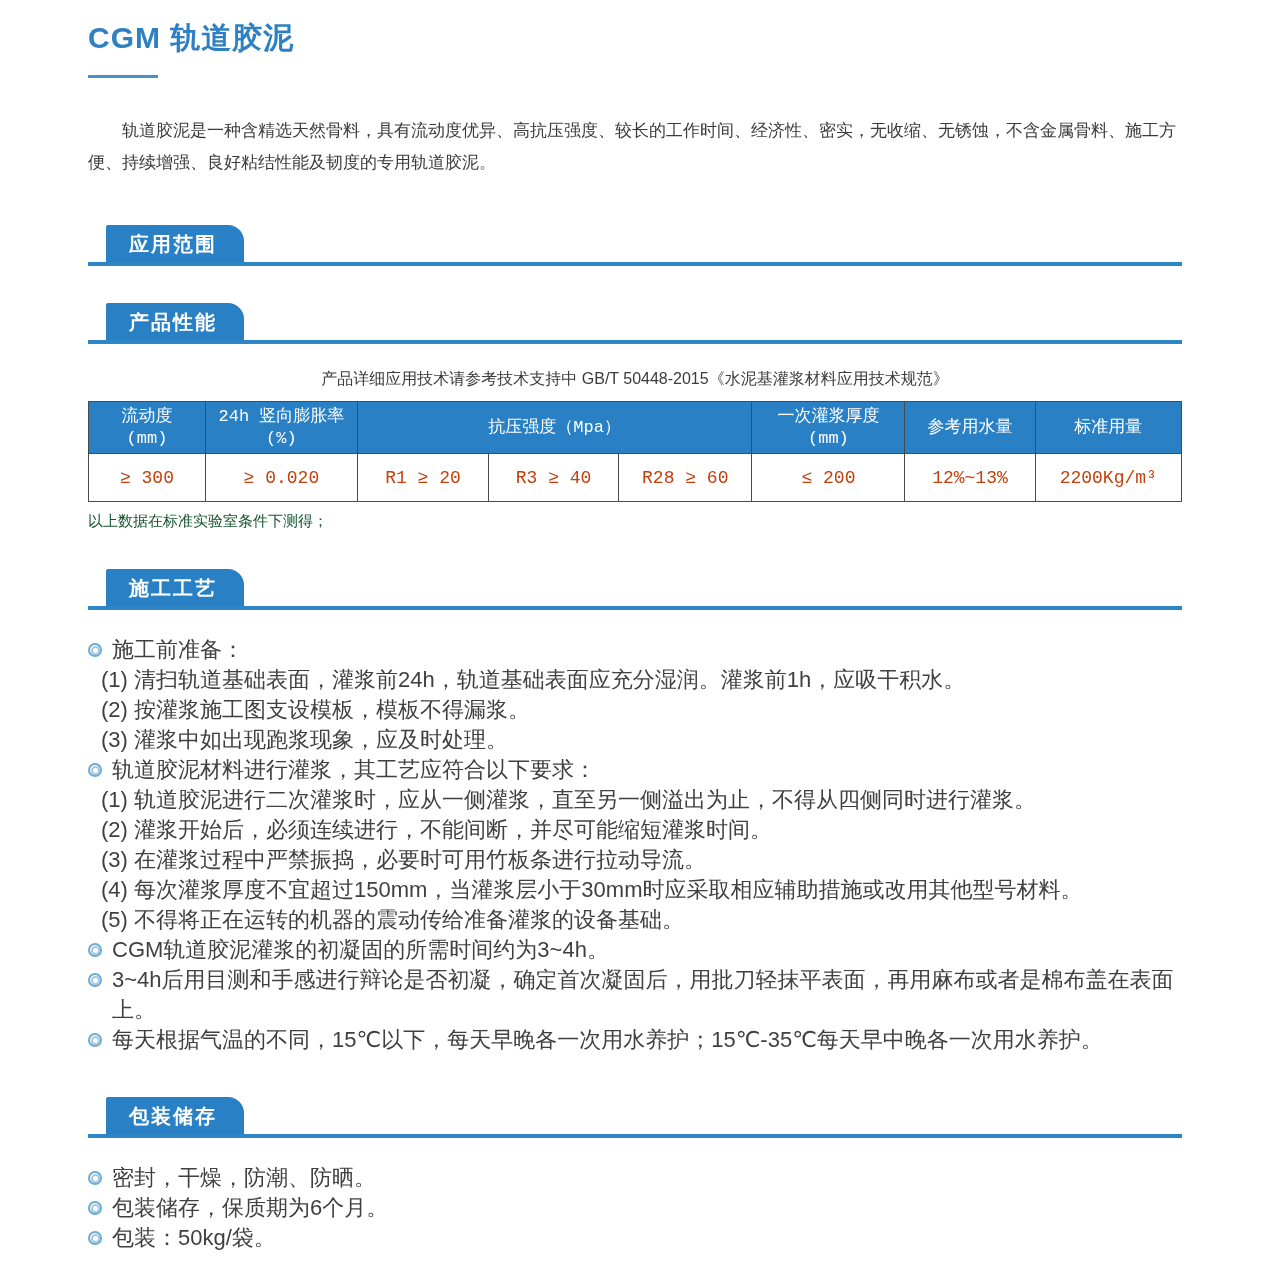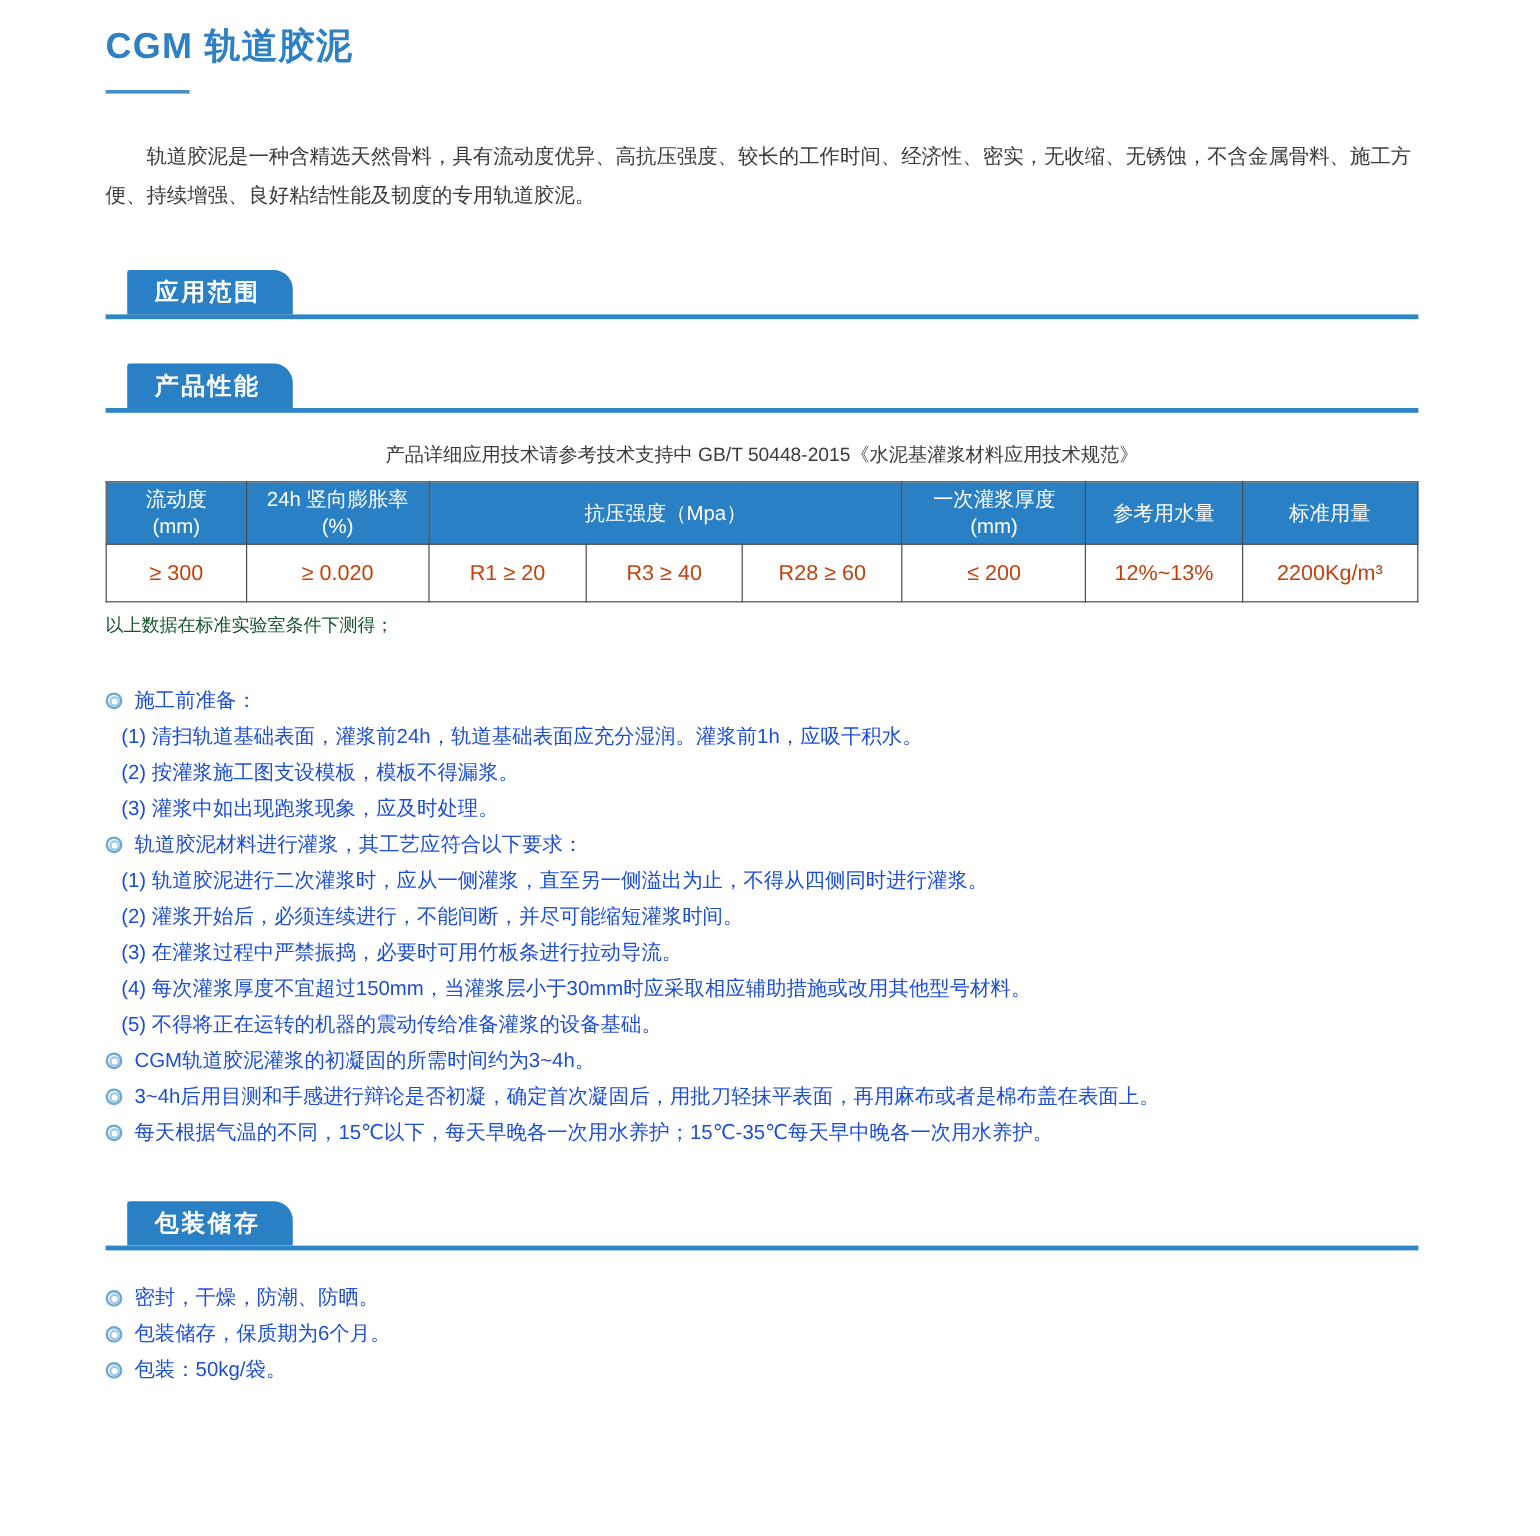--- a/index.html
+++ b/index.html
@@ -25,32 +25,32 @@
   }
   .sec-app  { margin-top:46px; }
   .sec-perf { margin-top:37px; }
   .sec-con  { margin-top:38px; }
   .sec-pack { margin-top:42px; }
 
   .body-text { margin-top:15px; font-size:17px; line-height:30px; color:#3b3b3b; text-indent:2em; }
 
   .perf-note { margin-top:25px; font-size:16px; color:#3b3b3b; text-align:center; }
 
-  table.spec { width:100%; margin-top:11px; border-collapse:collapse; table-layout:fixed; }
+  table.spec { width:100%; margin-top:11px; border-collapse:collapse; table-layout:fixed;font-family:Liberation Mono, monospace; }
   table.spec th, table.spec td { border:1px solid #4a4a4a; text-align:center; vertical-align:middle; }
   table.spec th {
     background:#2a80c4; color:#ffffff; font-weight:normal;
     font-size:17px; height:52px; line-height:22px; padding:2px 4px;
   }
   table.spec td { font-size:18px; color:#c2410c; height:48px; background:#ffffff; }
 
   .footnote { margin-top:10px; font-size:15px; color:#14532d; }
 
   .list { margin-top:25px; }
-  .list-item { display:flex; align-items:flex-start; font-size:17px; line-height:30px; color:#1d4ed8; }
+  .list-item { display:flex; align-items:flex-start; font-size:22px; line-height:30px; color:#404040; }
   .list-item.indent { padding-left:13px; }
   .bullet {
     flex:none; width:14px; height:14px; border-radius:50%;
     border:2px solid #6ea9d2; margin:8px 10px 0 0;
     display:flex; align-items:center; justify-content:center;
   }
   .bullet::after { content:""; width:5px; height:5px; border-radius:50%; border:2px solid #a5c9e1; }
 </style>
 </head>
 <body>
@@ -114,20 +114,23 @@
           <td>≤ 200</td>
           <td>12%~13%</td>
           <td>2200Kg/m³</td>
         </tr>
       </tbody>
     </table>
     <p class="footnote">以上数据在标准实验室条件下测得；</p>
   </div>
 
   <div class="sec-con">
+    <div class="section-header">
+      <span class="badge">施工工艺</span>
+    </div>
     <div class="list">
       <div class="list-item">
           <span class="bullet"></span>
           <span>施工前准备：</span>
         </div>
       <div class="list-item indent">
           <span>(1) 清扫轨道基础表面，灌浆前24h，轨道基础表面应充分湿润。灌浆前1h，应吸干积水。</span>
         </div>
       <div class="list-item indent">
           <span>(2) 按灌浆施工图支设模板，模板不得漏浆。</span>

